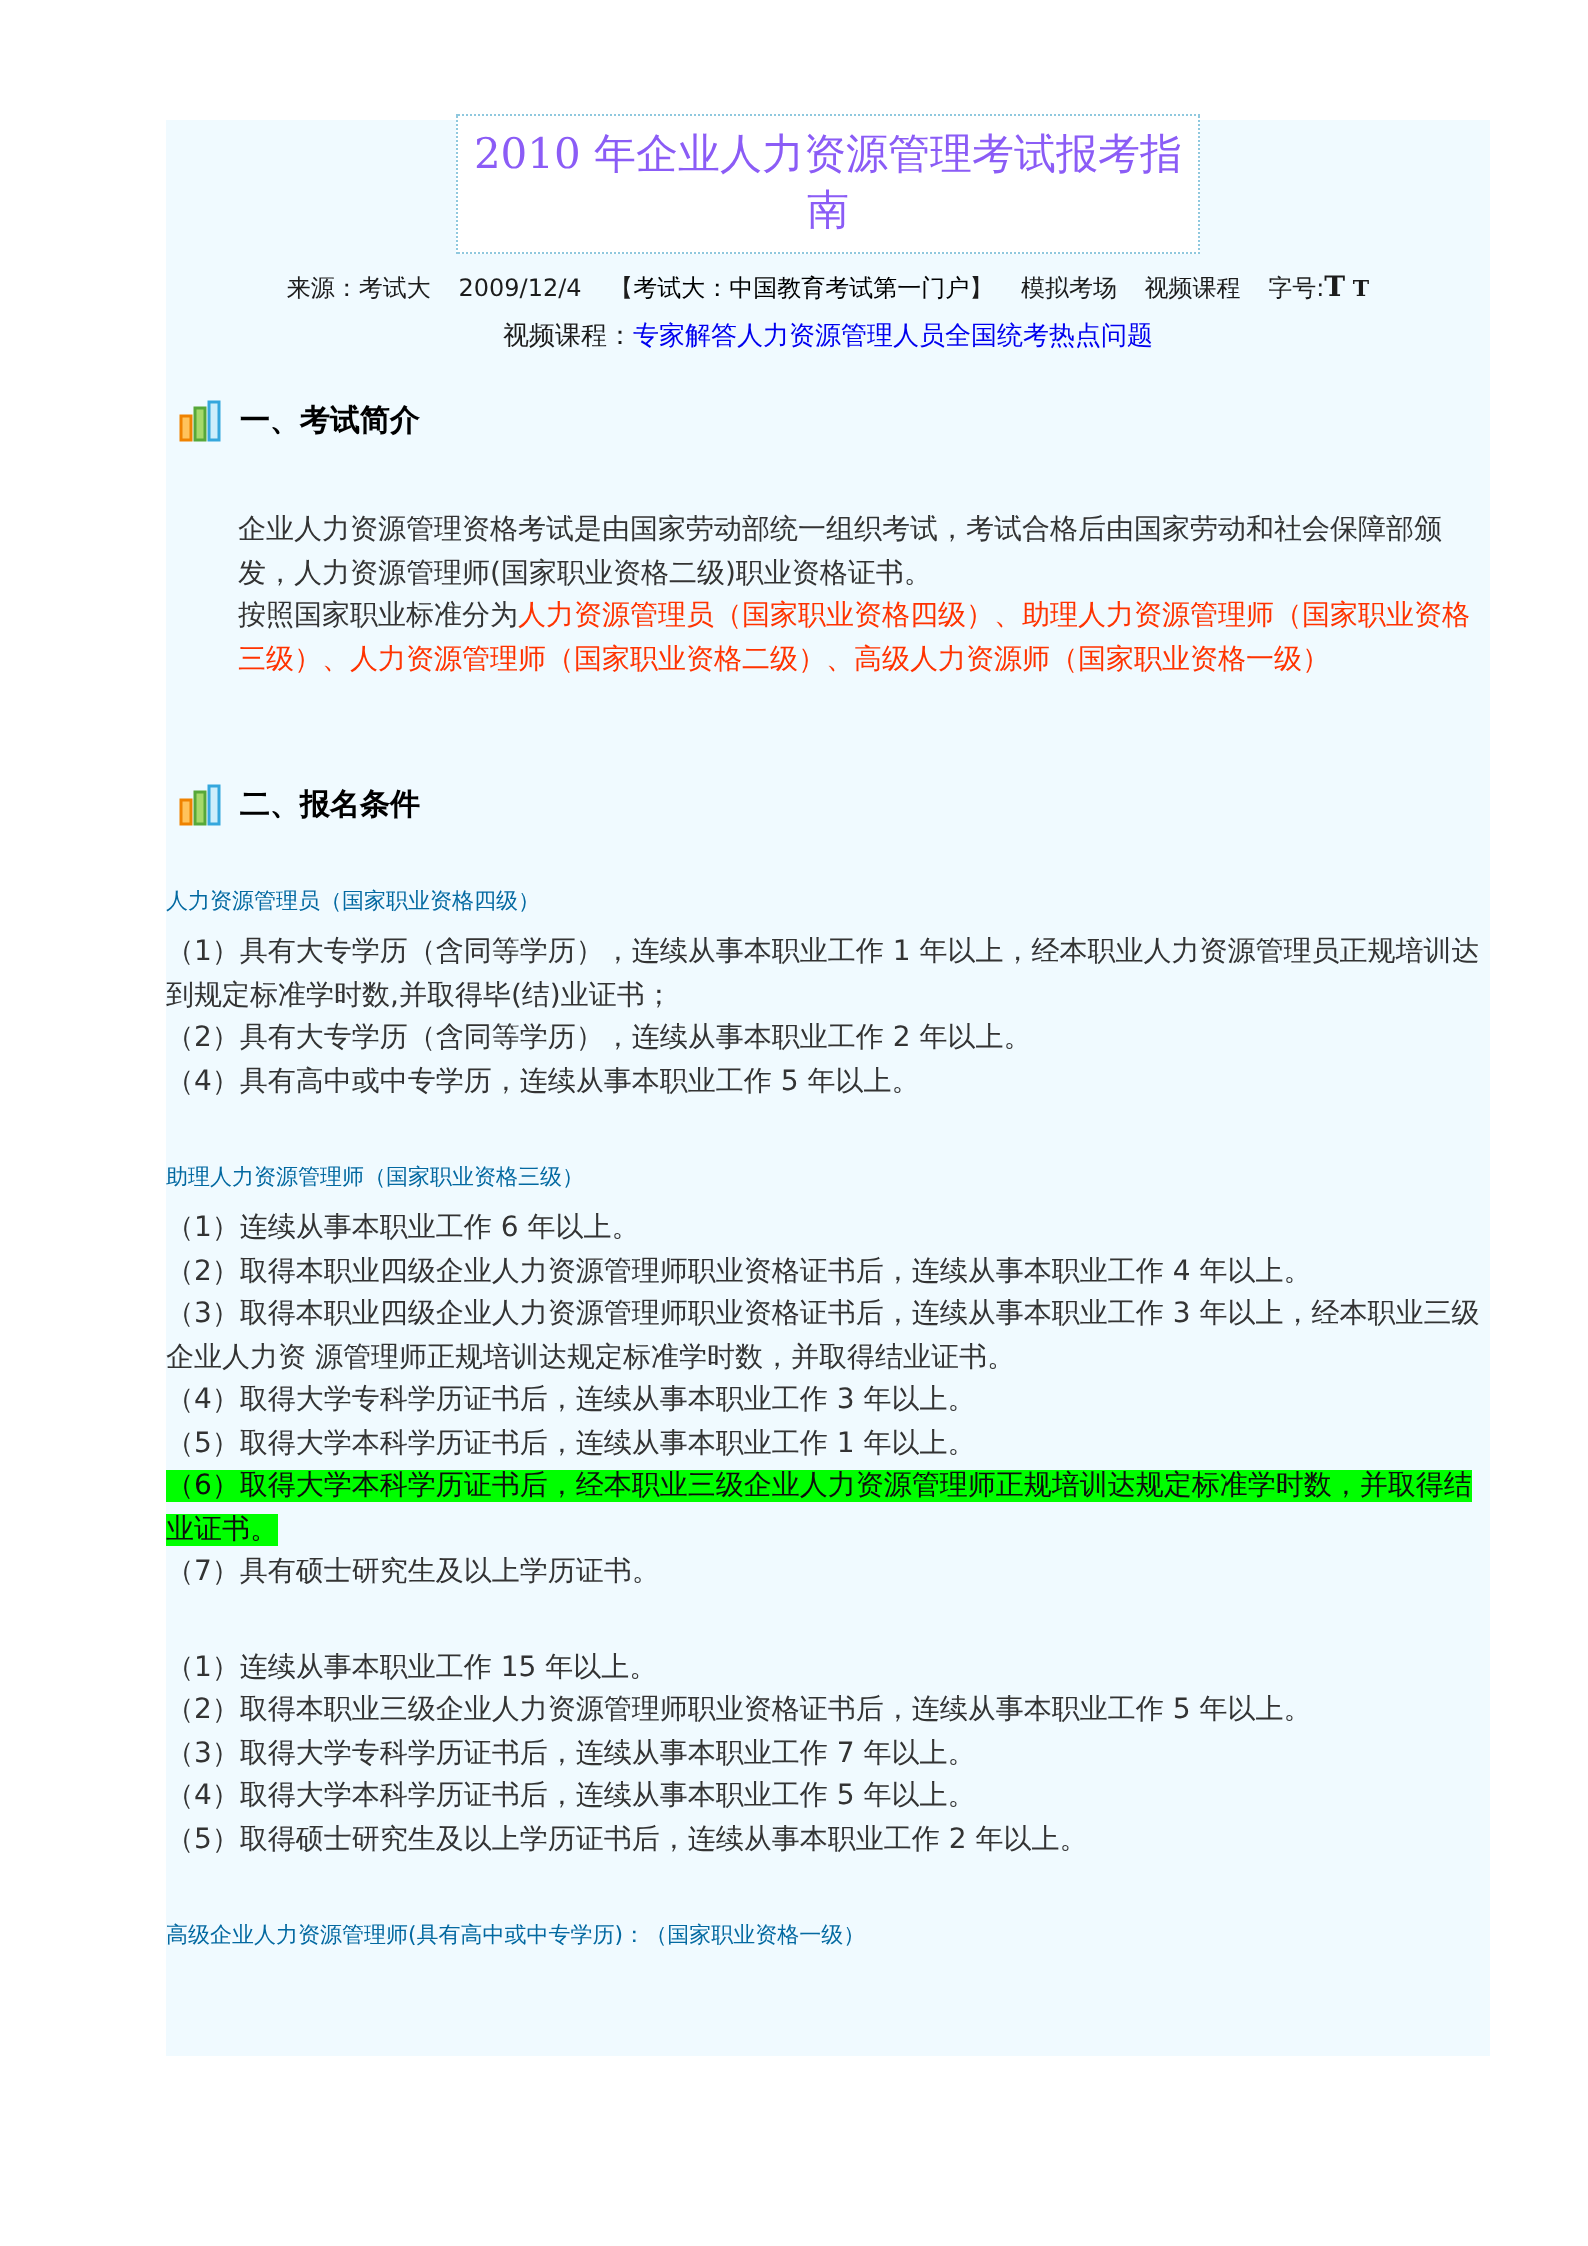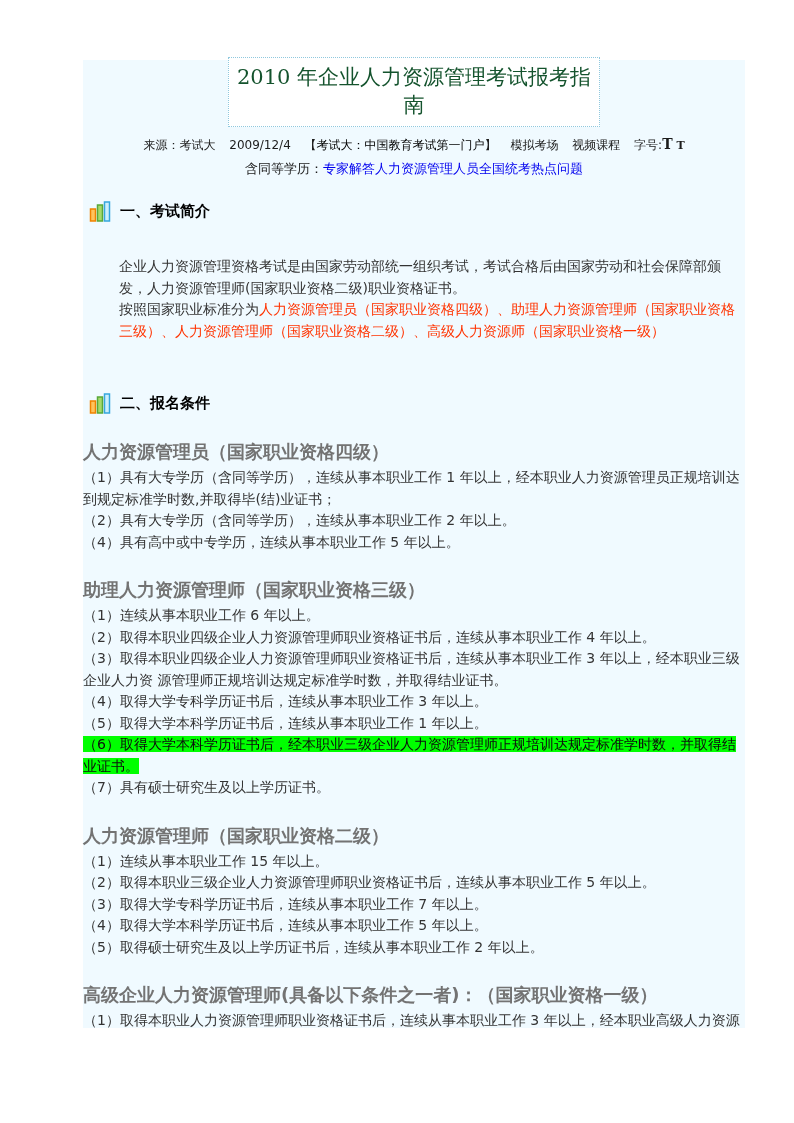--- a/index.html
+++ b/index.html
@@ -3,39 +3,39 @@
 <meta charset="utf-8">
 <style>
   * { margin:0; padding:0; box-sizing:border-box; }
   html,body { background:#ffffff; }
   body { width:794px; height:1123px; position:relative; overflow:hidden;
          font-family:"DejaVu Sans","Liberation Sans",sans-serif; }
   .content { position:absolute; left:83px; top:60px; width:662px; height:968px;
              background:#f0faff; }
   .title-box { width:372px; margin:-3px auto 0; background:#ffffff;
                border:1px dotted #8fc8de; padding:5px 6px 7px; text-align:center;
-               font-size:21px; color:#14532d;
+               font-size:21px; color:#8b5cf6;
                font-family:"DejaVu Serif","Liberation Serif",serif; }
   .meta-row { margin-top:9px; text-align:center; font-size:12px; color:#1c1c1c; }
   .meta-row .gap { margin-right:10px; }
   .slogan { color:#000000; text-decoration:none; }
   .t-big { font-family:"DejaVu Serif","Liberation Serif",serif; font-size:14px; font-weight:bold; }
   .t-small { font-family:"DejaVu Serif","Liberation Serif",serif; font-size:11px; font-weight:bold; }
   .recommend-row { margin-top:6px; text-align:center; font-size:13px; color:#1c1c1c; }
   .recommend-row a { color:#0000ee; text-decoration:none; }
   .section-head { display:flex; align-items:center; gap:9px; margin-left:6px;
                   font-size:15px; font-weight:bold; color:#000;font-family:Liberation Serif, serif; }
   .sh1 { margin-top:22px; }
   .sh2 { margin-top:50px; }
   .bar-icon { width:22px; height:23px; flex:0 0 auto; }
   .intro { margin-top:33px; font-size:14px; line-height:21.5px; color:#333;padding-left:36px; }
   .red { color:#ff3300; }
   .group { margin-top:26px; }
   .group + .group { }
-  .group-title { font-size:18px; font-weight:bold; color:#737373; line-height:21px; margin-bottom:5px; }
+  .group-title { font-size:11px; font-weight:normal; color:#0369a1; line-height:21px; margin-bottom:5px; }
   .item { font-size:14px; line-height:21.5px; color:#333; }
   .hl { background:#00ff00; color:#0d0d0d; }
 </style>
 </head>
 <body>
 
 <div class="content">
 
   <div class="title-box">2010 年企业人力资源管理考试报考指南</div>
 
@@ -43,21 +43,21 @@
     <span class="gap">来源：考试大</span>
     <span class="gap">2009/12/4</span>
     <span>【</span><a href="#" class="slogan">考试大：中国教育考试第一门户</a><span class="gap">】</span>
     <span class="gap">模拟考场</span>
     <span class="gap">视频课程</span>
     <span>字号:</span><span class="t-big">T</span>
     <span class="t-small">T</span>
   </div>
 
   <div class="recommend-row">
-    <span>含同等学历：</span><a href="#">专家解答人力资源管理人员全国统考热点问题</a>
+    <span>视频课程：</span><a href="#">专家解答人力资源管理人员全国统考热点问题</a>
   </div>
 
   <div class="section-head sh1">
     <svg class="bar-icon" viewBox="0 0 22 23">
       <rect x="1.5" y="9" width="5" height="12" fill="#ffc35c" stroke="#ef8200" stroke-width="1.5"></rect>
       <rect x="8.5" y="5" width="5" height="16" fill="#a6d96a" stroke="#57a839" stroke-width="1.5"></rect>
       <rect x="15.5" y="2" width="5" height="19" fill="#cdeefb" stroke="#35a7dd" stroke-width="1.5"></rect>
     </svg>
     <span>一、考试简介</span>
   </div>
@@ -88,26 +88,24 @@
     <div class="item">（1）连续从事本职业工作 6 年以上。</div>
     <div class="item">（2）取得本职业四级企业人力资源管理师职业资格证书后，连续从事本职业工作 4 年以上。</div>
     <div class="item">（3）取得本职业四级企业人力资源管理师职业资格证书后，连续从事本职业工作 3 年以上，经本职业三级企业人力资 源管理师正规培训达规定标准学时数，并取得结业证书。</div>
     <div class="item">（4）取得大学专科学历证书后，连续从事本职业工作 3 年以上。</div>
     <div class="item">（5）取得大学本科学历证书后，连续从事本职业工作 1 年以上。</div>
     <div class="item"><span class="hl">（6）取得大学本科学历证书后，经本职业三级企业人力资源管理师正规培训达规定标准学时数，并取得结业证书。</span></div>
     <div class="item">（7）具有硕士研究生及以上学历证书。</div>
   </div>
 
   <div class="group">
-    <div class="group-title">人力资源管理师（国家职业资格二级）</div>
     <div class="item">（1）连续从事本职业工作 15 年以上。</div>
     <div class="item">（2）取得本职业三级企业人力资源管理师职业资格证书后，连续从事本职业工作 5 年以上。</div>
     <div class="item">（3）取得大学专科学历证书后，连续从事本职业工作 7 年以上。</div>
     <div class="item">（4）取得大学本科学历证书后，连续从事本职业工作 5 年以上。</div>
     <div class="item">（5）取得硕士研究生及以上学历证书后，连续从事本职业工作 2 年以上。</div>
   </div>
 
   <div class="group">
-    <div class="group-title">高级企业人力资源管理师(具备以下条件之一者)：（国家职业资格一级）</div>
-    <div class="item">（1）取得本职业人力资源管理师职业资格证书后，连续从事本职业工作 3 年以上，经本职业高级人力资源</div>
+    <div class="group-title">高级企业人力资源管理师(具有高中或中专学历)：（国家职业资格一级）</div>
   </div>
 
 </div>
 
 </body></html>

